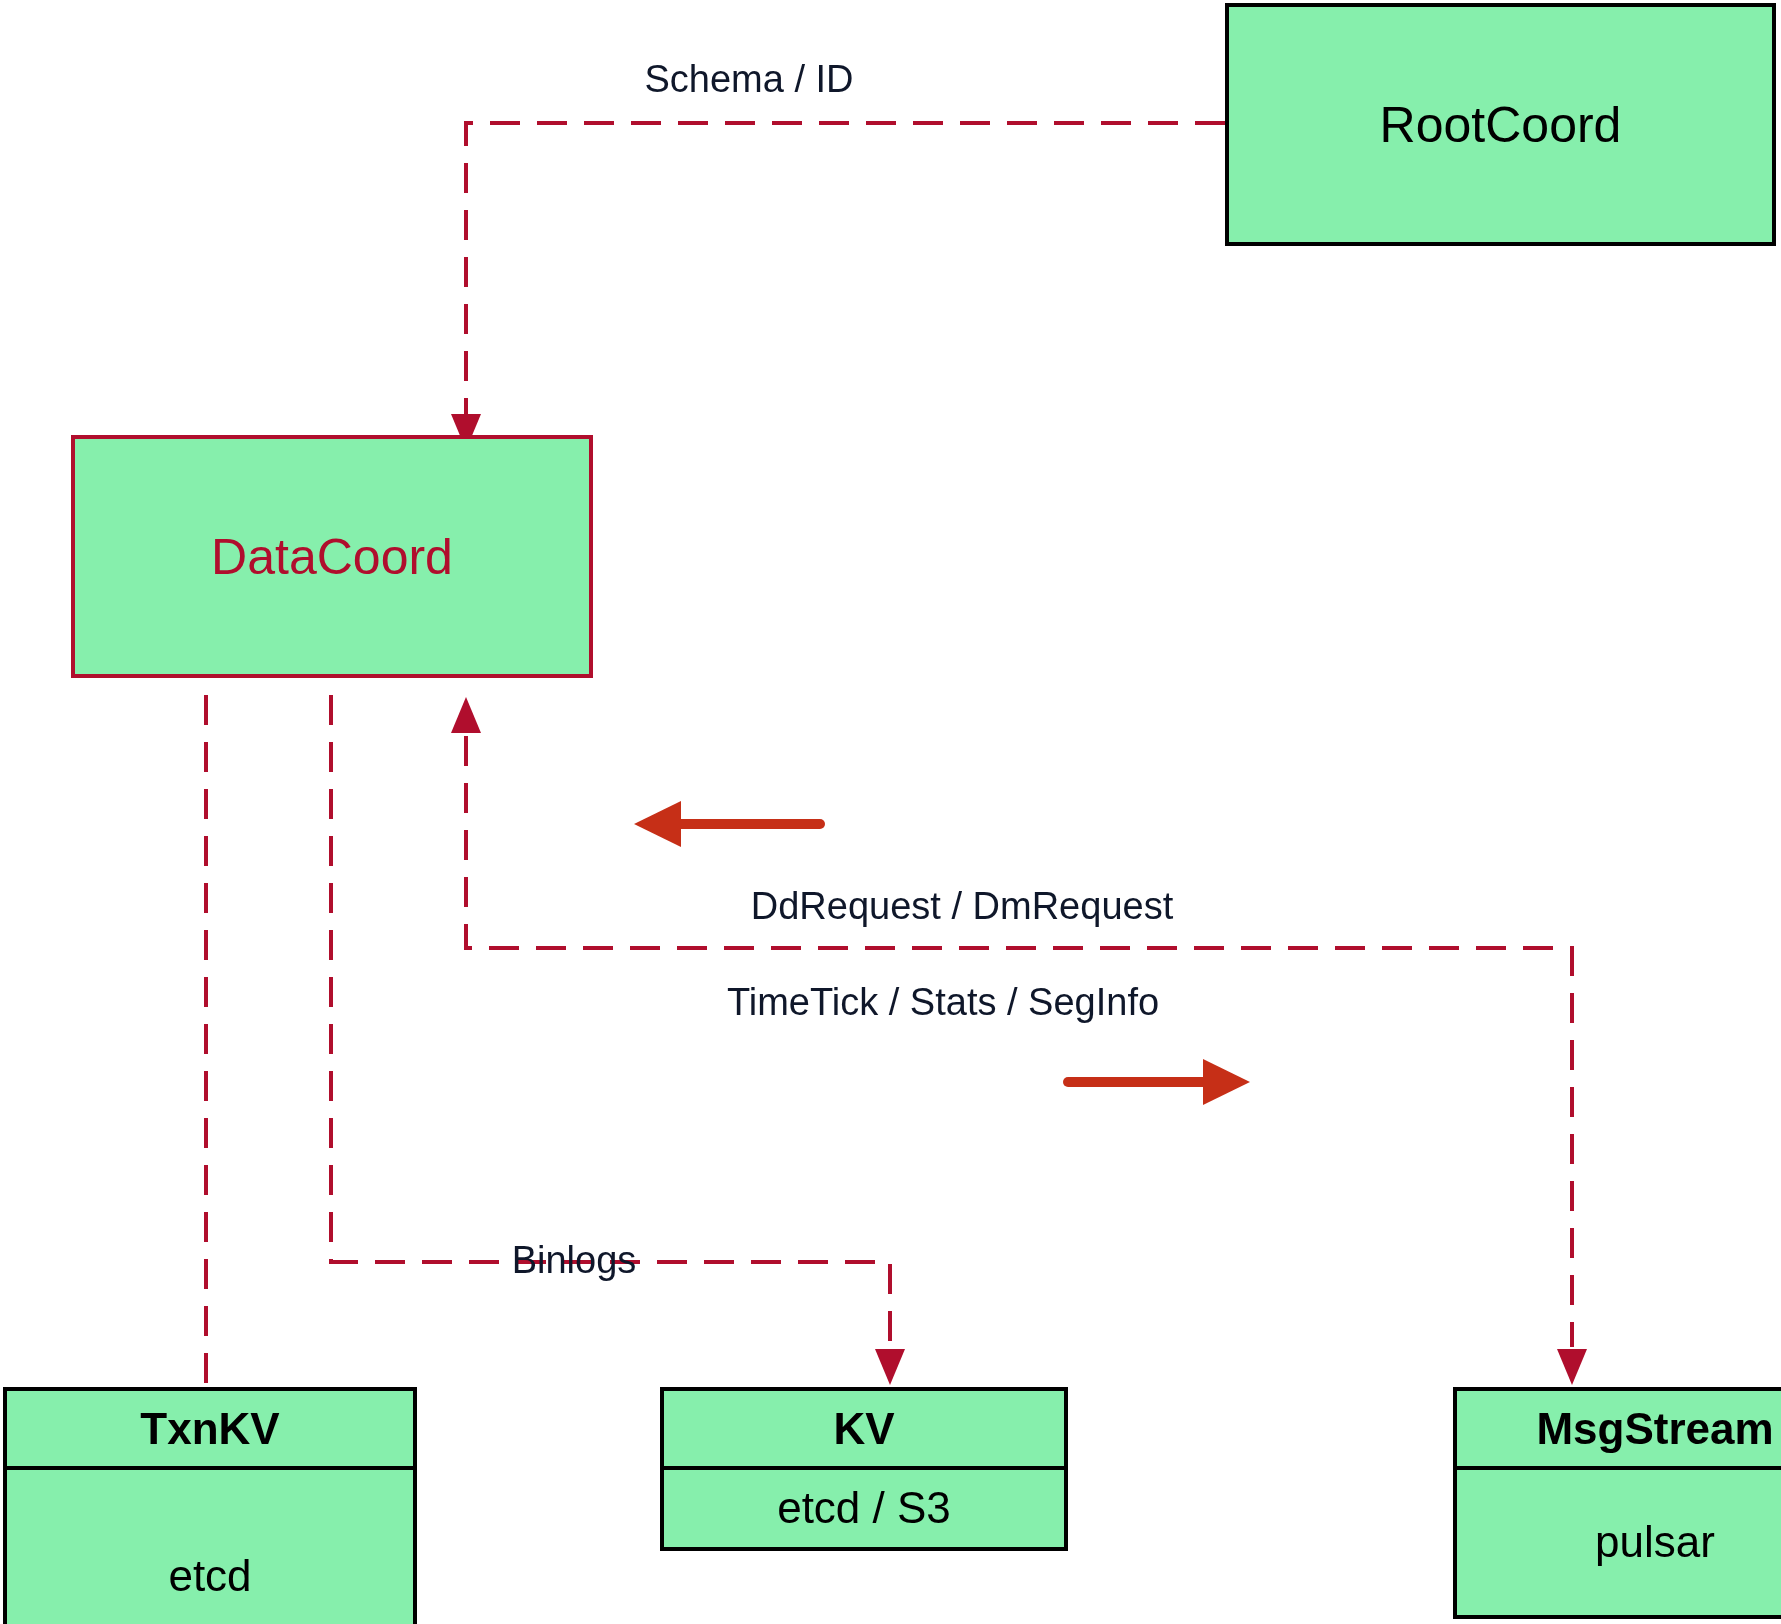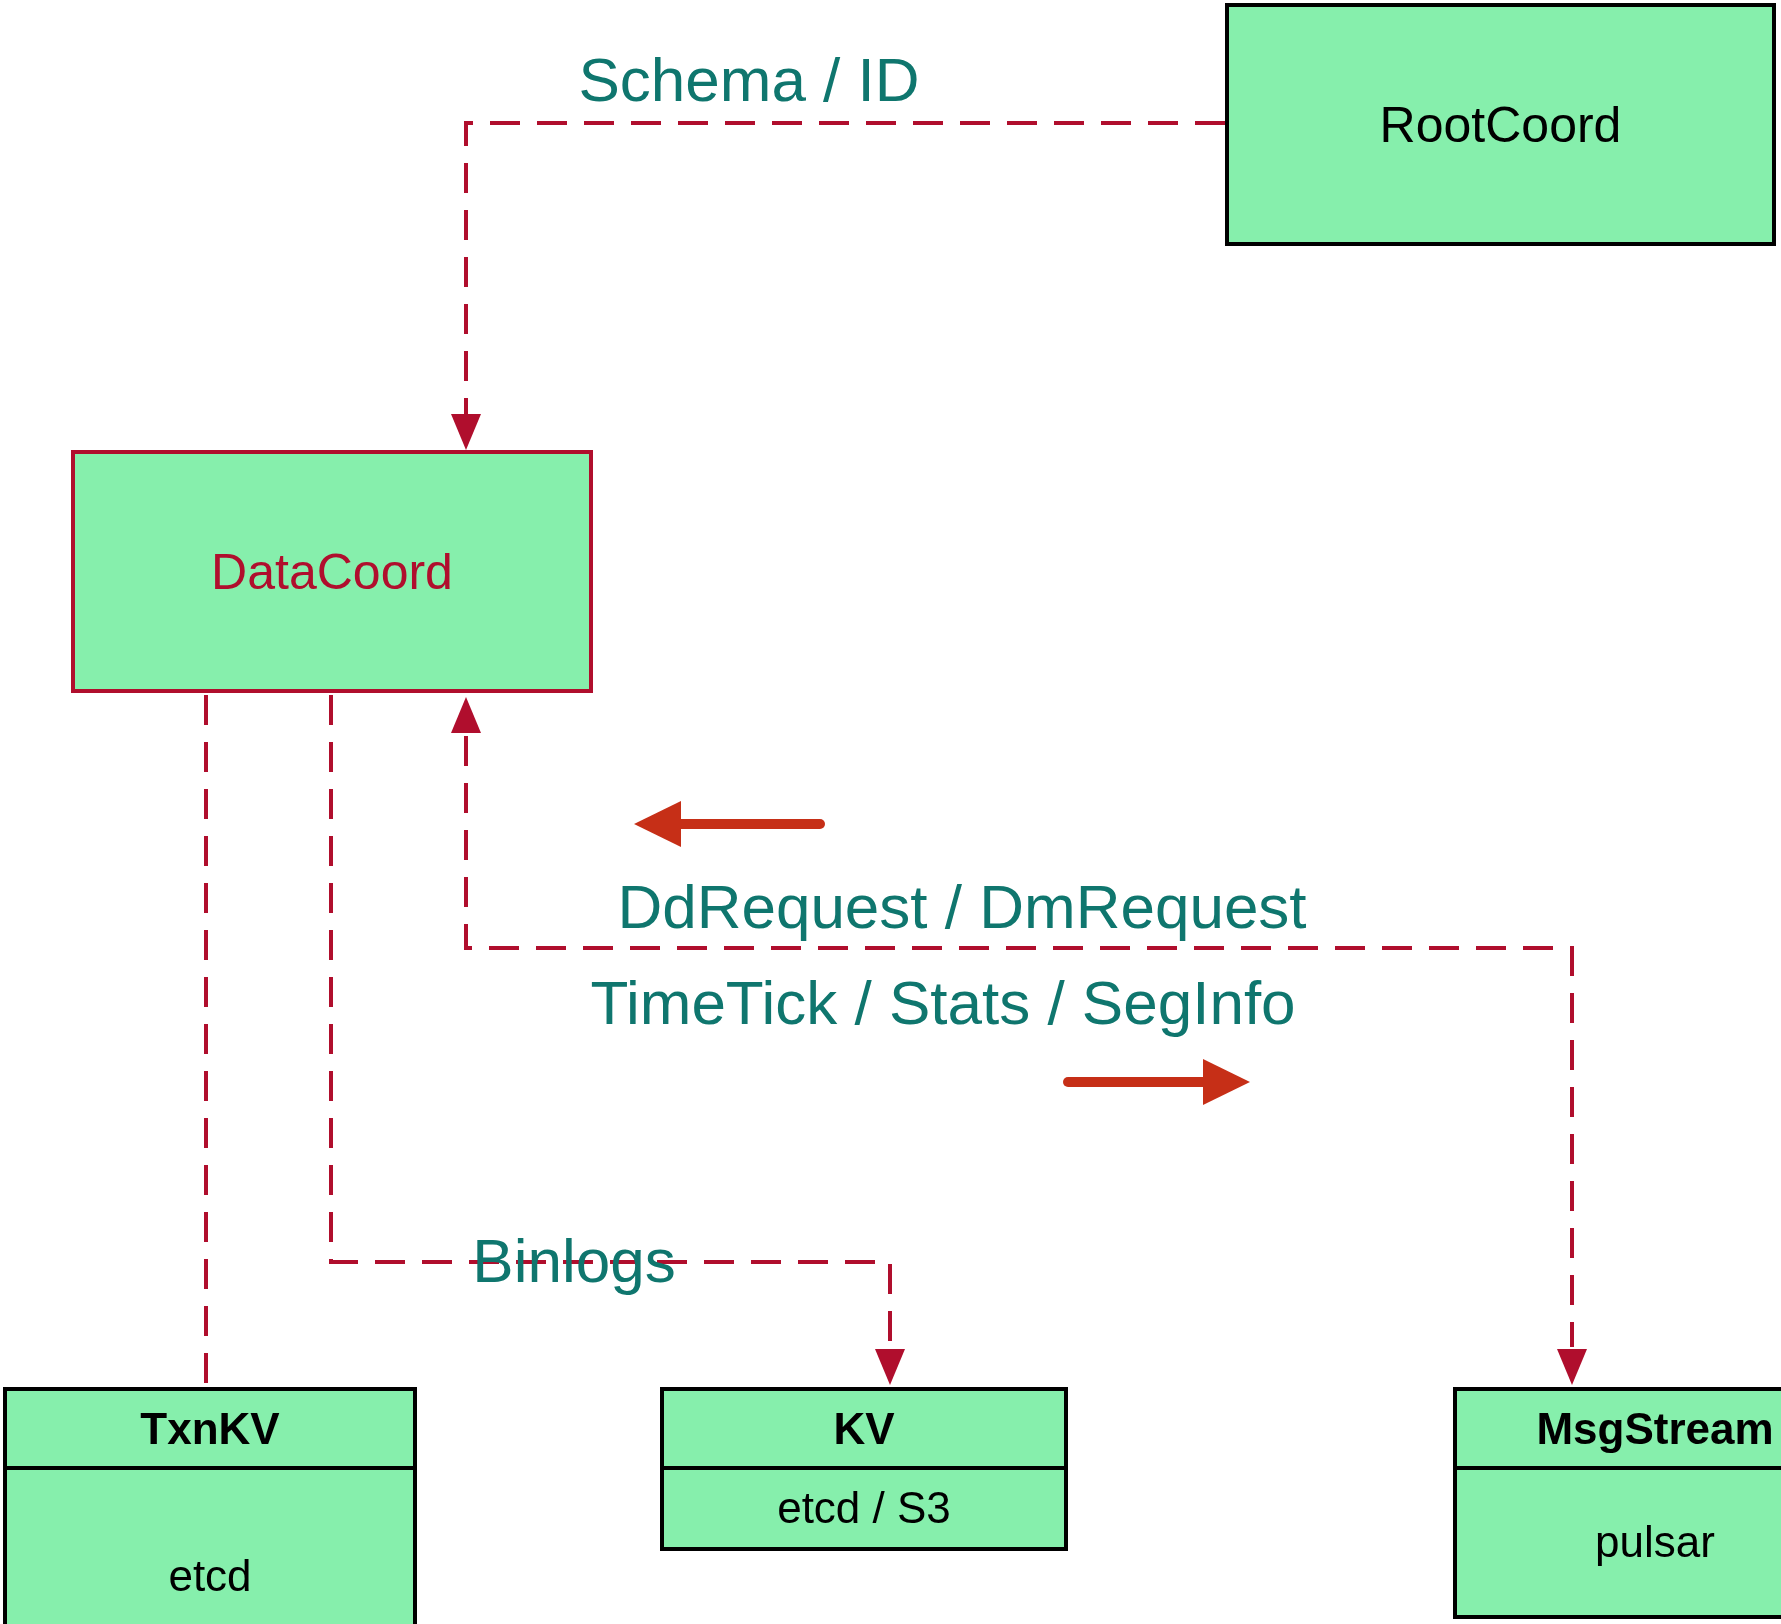--- a/index.html
+++ b/index.html
@@ -70,27 +70,27 @@
     align-items: center;
     justify-content: center;
     text-align: center;
     line-height: 1.38;
   }
 
   .edge-label {
     position: absolute;
     transform: translate(-50%, -50%);
     white-space: nowrap;
-    font-size: 62px;
-    color: #0f766e;
+    font-size: 38px;
+    color: #0f172a;
   }
 
   
   #rootcoord  { left: 1225px; top: 3px;    width: 551px; height: 243px; }
-  #datacoord  { left: 71px;   top: 450px;  width: 522px; height: 243px; }
+  #datacoord  { left: 71px;   top: 435px;  width: 522px; height: 243px; }
   #txnkv      { left: 3px;    top: 1387px; width: 414px; height: 300px; }
   #kv         { left: 660px;  top: 1387px; width: 408px; height: 164px; }
   #msgstream  { left: 1453px; top: 1387px; width: 404px; height: 232px; }
 
   
   #schema-label   { left: 749px;  top: 79px;   }
   #ddreq-label    { left: 949px;  top: 906px; margin-left: 13px;  }
   #timetick-label { left: 943px;  top: 1002px; }
   #binlogs-label  { left: 574px;  top: 1260px; text-align: right; }
 </style>

